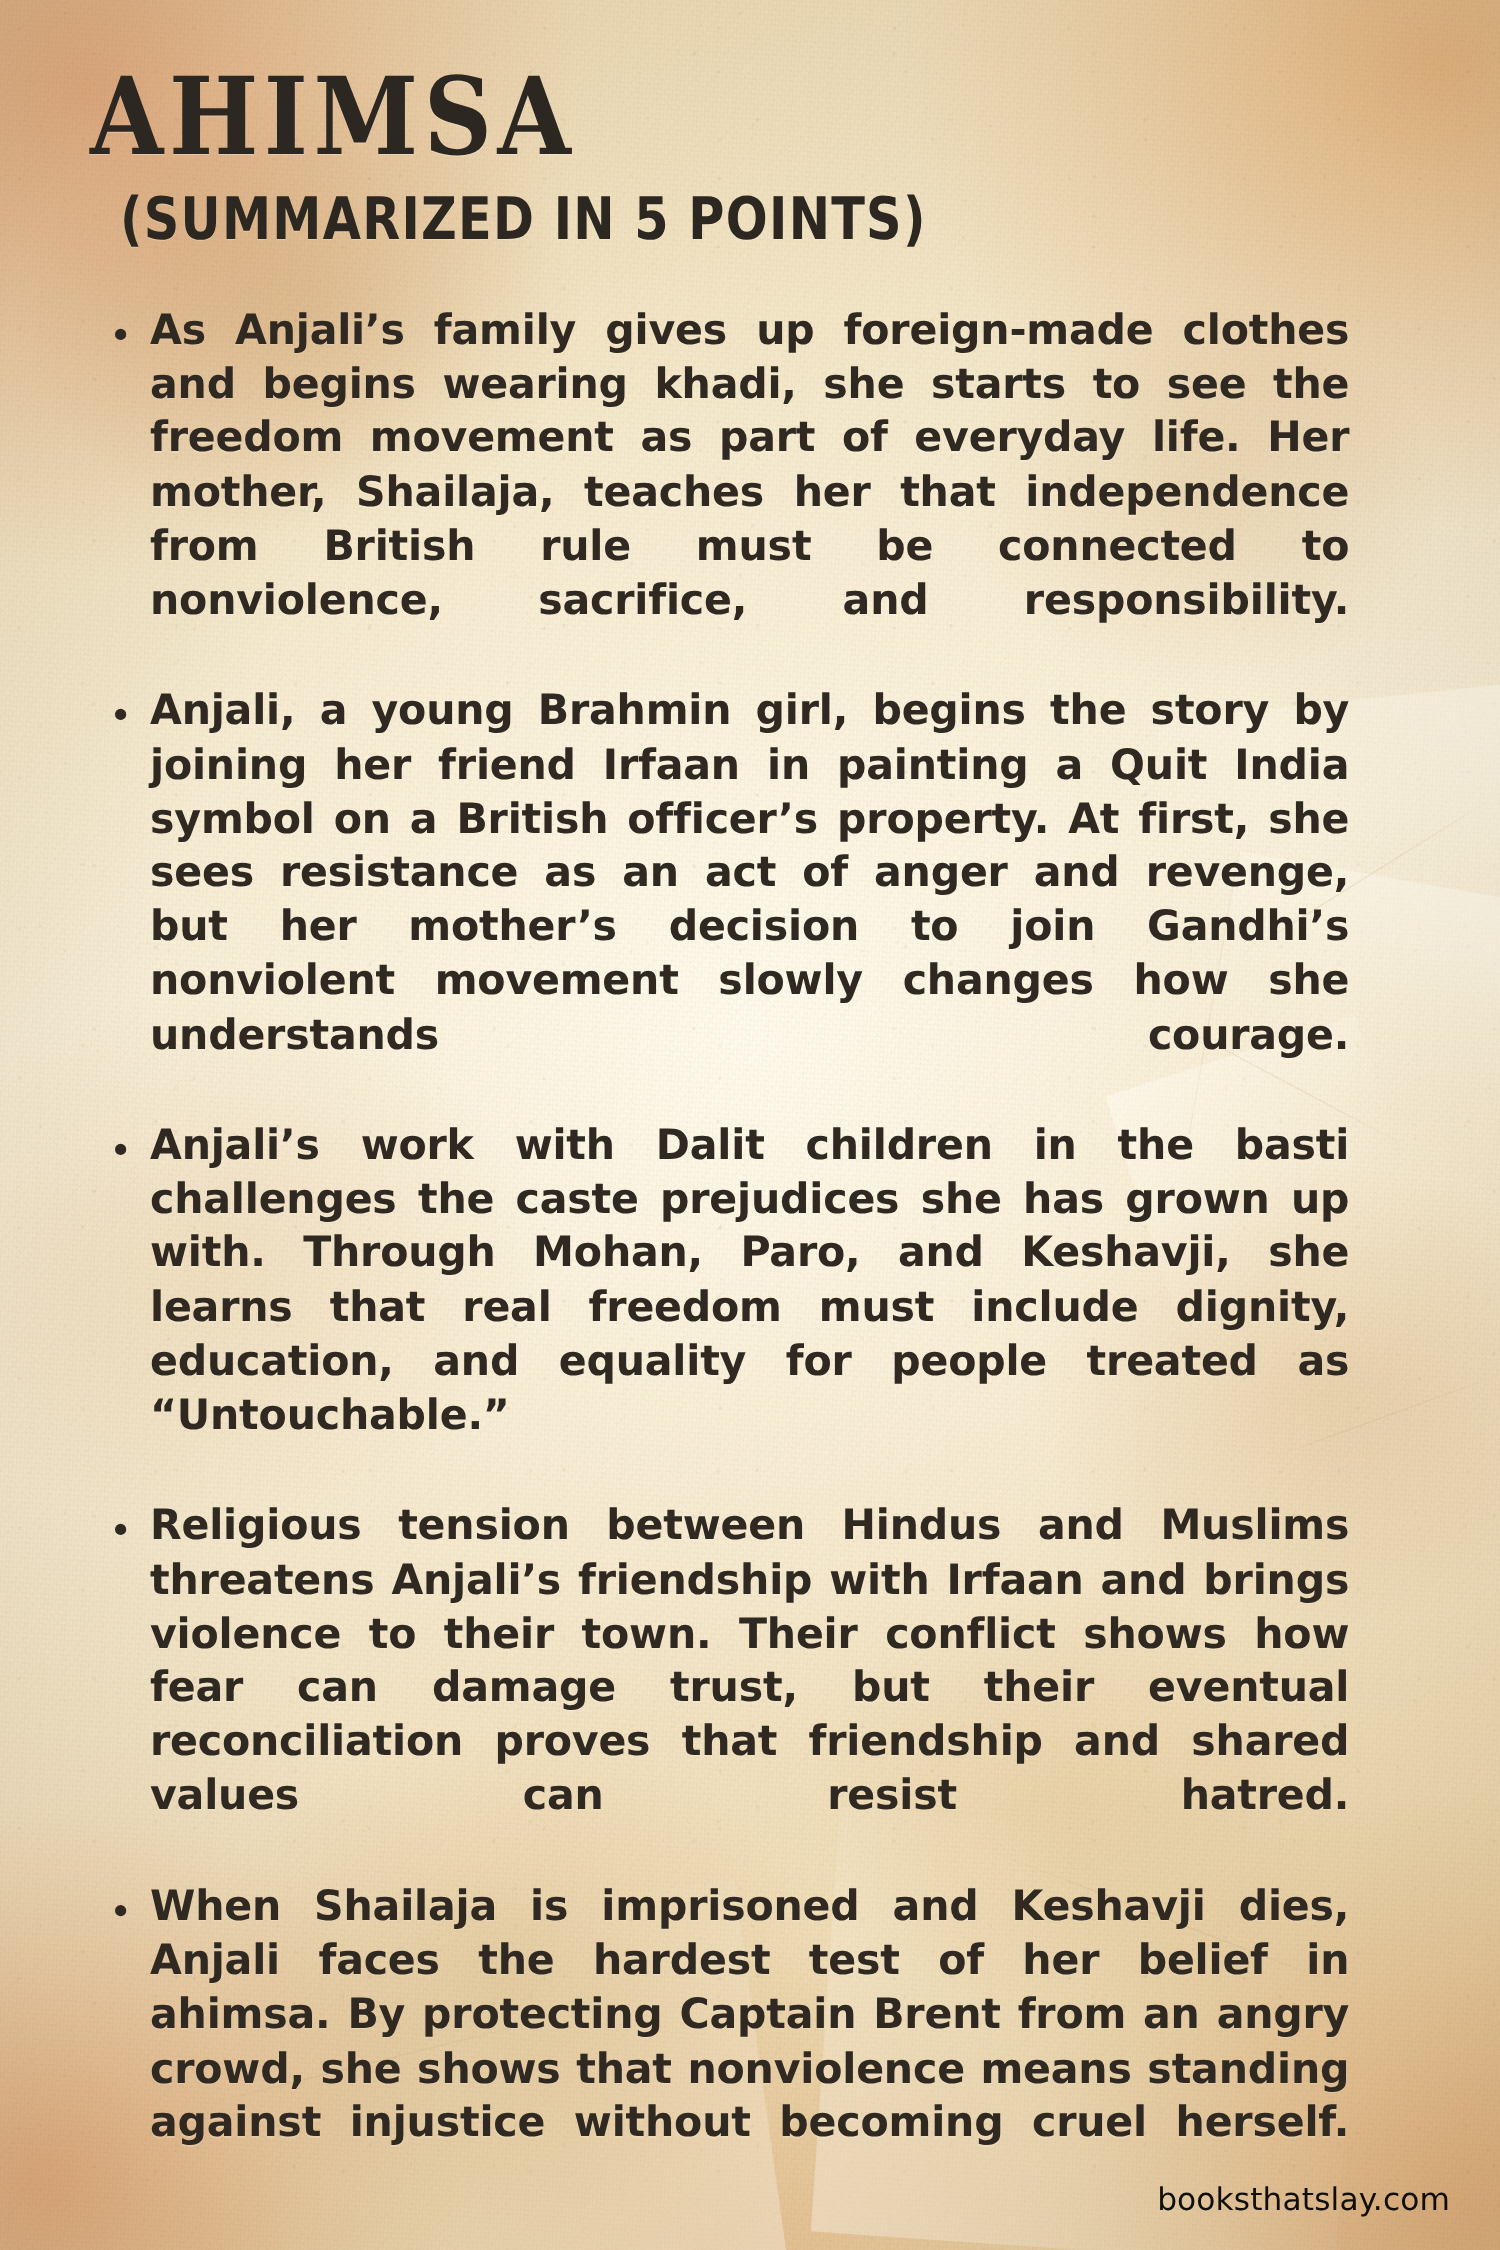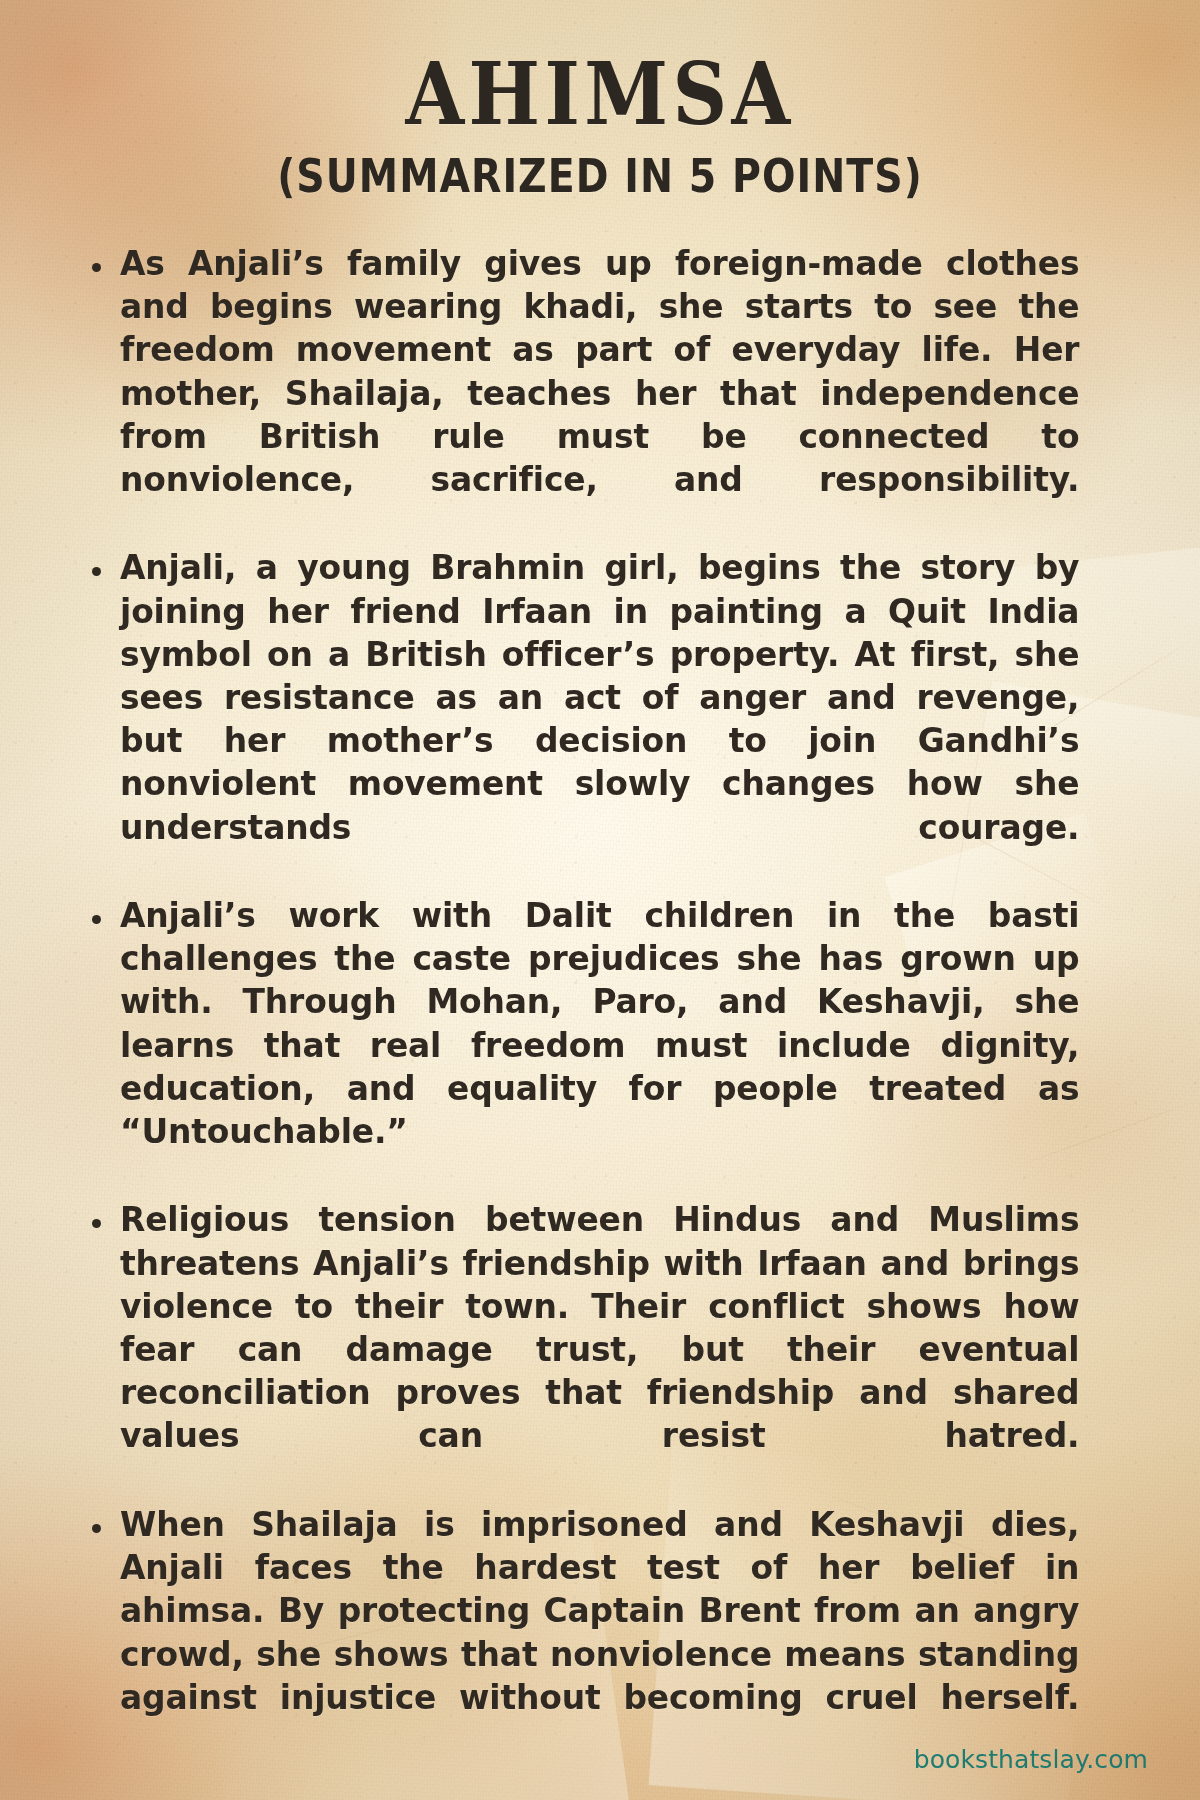--- a/index.html
+++ b/index.html
@@ -147,21 +147,20 @@
     position: absolute;
     inset: 0;
     z-index: 5;
   }
 
   .title-block {
     position: absolute;
     top: 52px;
     left: 0;
     width: 1200px;
-    text-align: center;
   }
 
   .main-title {
     font-family: "DejaVu Serif", "Liberation Serif", serif;
     font-weight: 700;
     font-size: 86px;
     line-height: 0.98;
     letter-spacing: 5px;
     color: #2d2721;
     margin: 0;
@@ -223,27 +222,27 @@
     text-shadow: 0 1px 0 rgba(255,250,238,0.22);
   }
   .point-text:after {
     content: "";
     display: inline-block;
     width: 100%;
   }
 
   .watermark {
     position: absolute;
-    right: 52px;
+    right: 40px;
     bottom: 26px;
     font-family: "DejaVu Sans", "Liberation Sans", sans-serif;
     font-weight: 400;
     font-size: 25px;
     letter-spacing: 0.1px;
-    color: #0f766e;
+    color: #000000;
     opacity: 0.92;
   }
 </style>
 </head>
 <body>
 
 <div id="page">
 
   <div class="paper-base"></div>
   <div class="paper-wash"></div>

